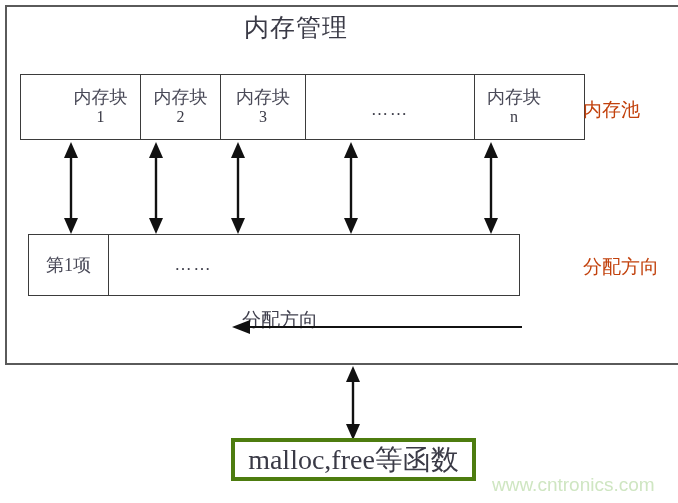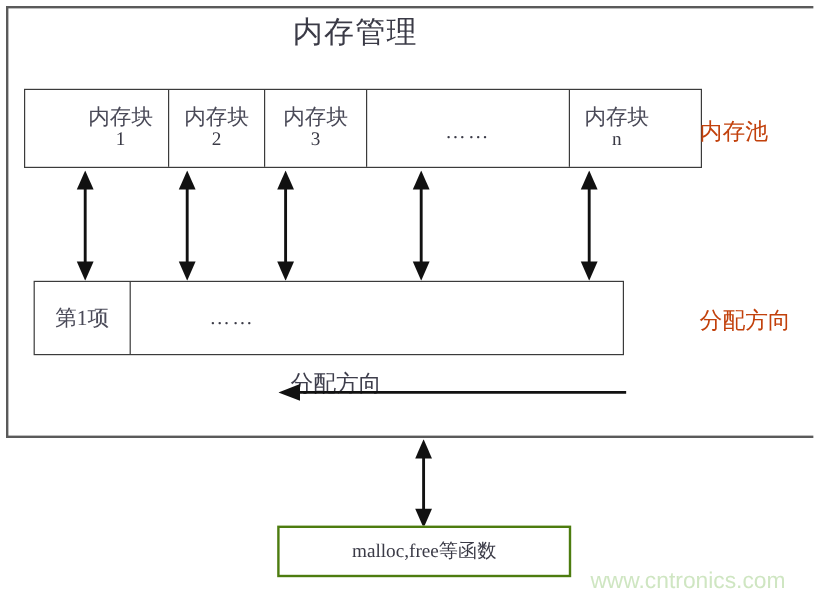--- a/index.html
+++ b/index.html
@@ -140,26 +140,26 @@
   }
 
   
   .func-box {
     position: absolute;
     left: 231px;
     top: 438px;
     width: 245px;
     height: 43px;
     box-sizing: border-box;
-    border: 2px solid #4d7c0f;
+    border: 4px solid #4d7c0f;
     background: #ffffff;
     display: flex;
     align-items: center;
     justify-content: center;
-    font-size: 16px;
+    font-size: 28px;
     color: #3a3a46;
     white-space: nowrap;
   }
 
   
   .watermark {
     position: absolute;
     left: 492px;
     top: 474px;
     font-family: Liberation Sans, sans-serif;

